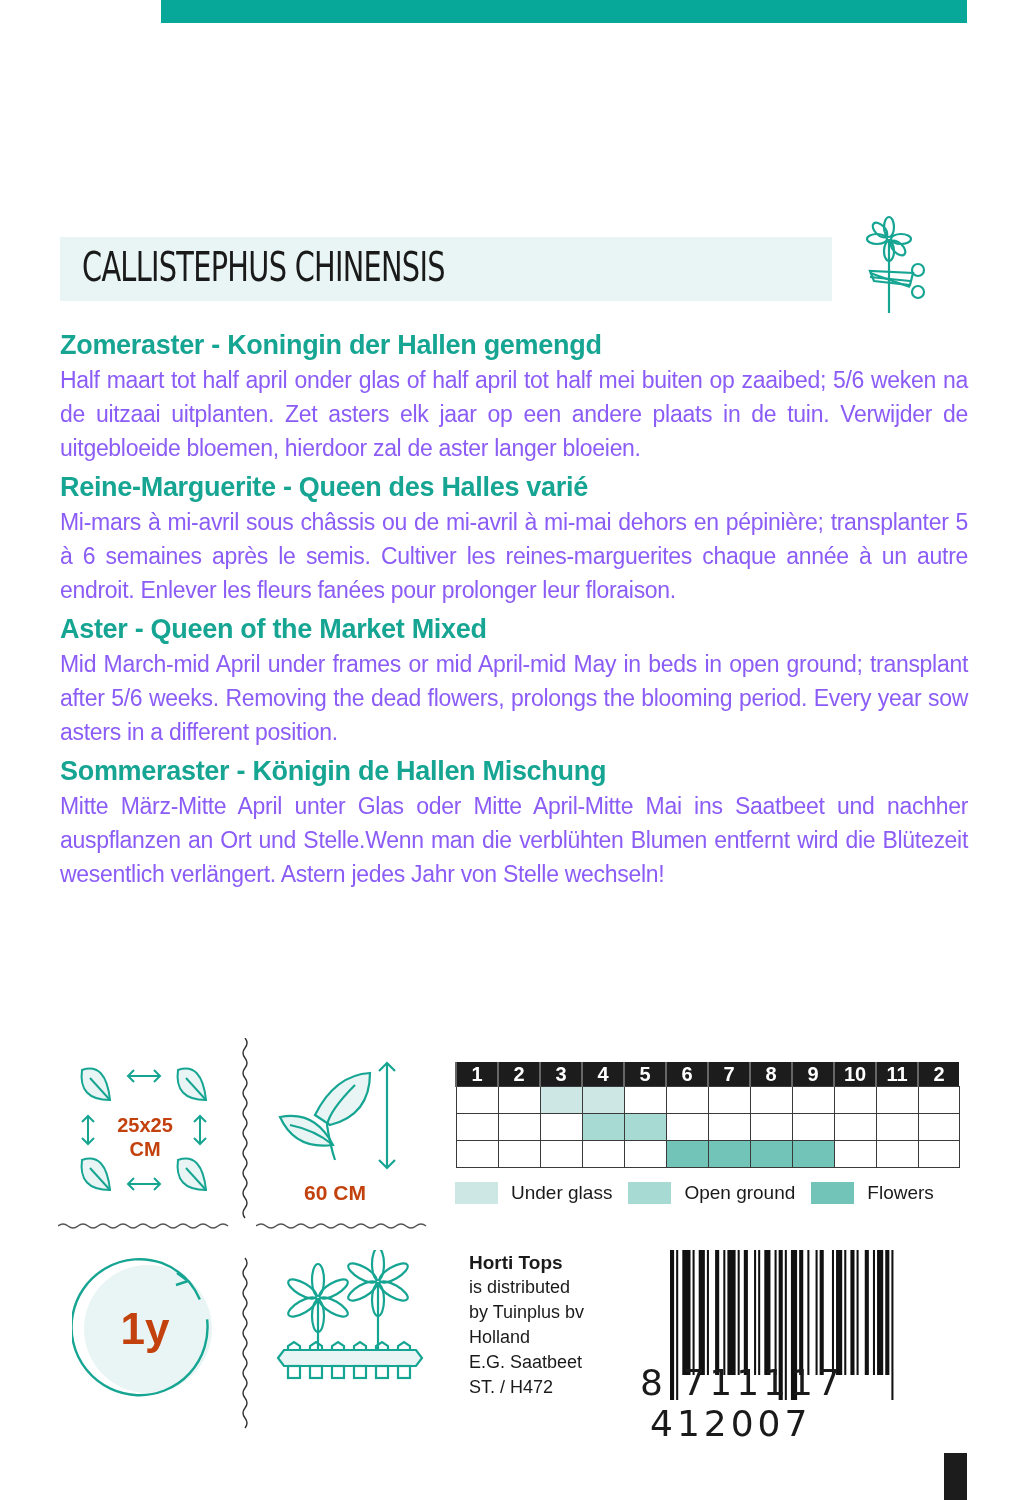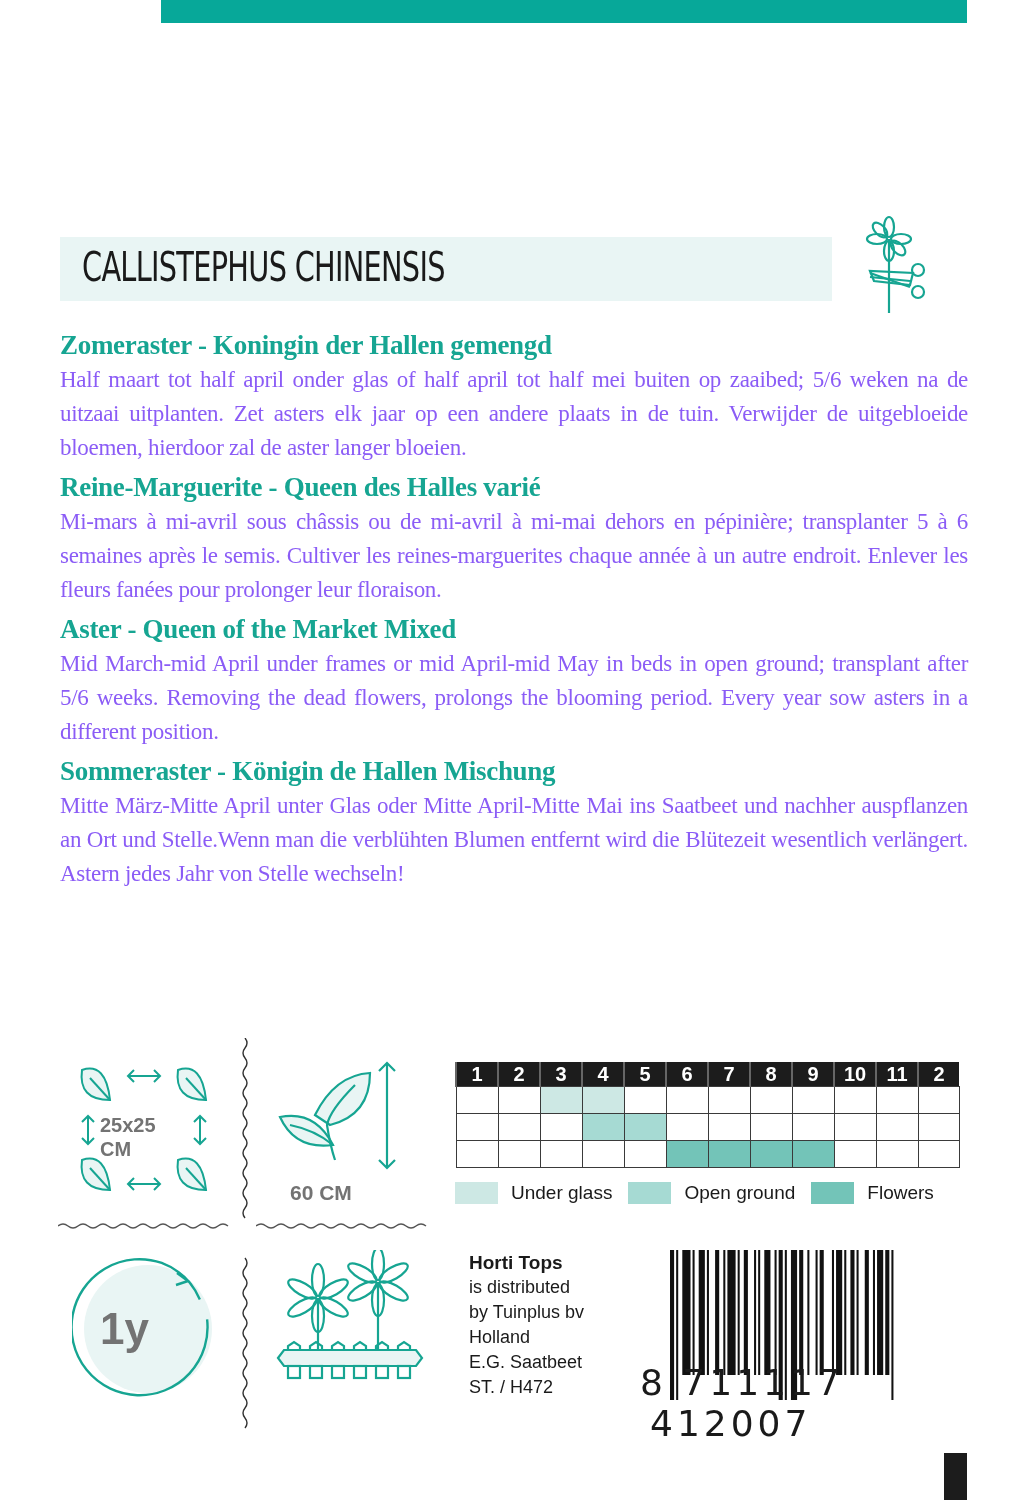--- a/index.html
+++ b/index.html
@@ -7,23 +7,23 @@
          font-family:"Liberation Sans", sans-serif; color:#1a1a1a; }
   .topbar { position:absolute; left:161px; top:0; width:806px; height:23px; background:#07a899; }
   .title-band { position:absolute; left:60px; top:237px; width:772px; height:64px; background:#e9f5f4; }
   .title-text { position:absolute; left:82px; top:244px; font-family:"DejaVu Sans", sans-serif;
                 font-size:40px; letter-spacing:-1px; transform:scaleX(0.72); transform-origin:left top;
                 font-weight:normal; color:#1a1a1a; white-space:nowrap; }
   .flower-cut { position:absolute; left:860px; top:215px; width:75px; height:105px; }
   .sections { position:absolute; left:60px; top:327px; width:908px; }
   .section h2 { margin:0; font-size:27px; line-height:36px; font-weight:bold; color:#16a592; letter-spacing:-0.3px; }
   .section p { margin:0 0 2px 0; font-size:23px; line-height:34px; color:#8b5cf6; text-align:justify; letter-spacing:-0.3px; }
-  .section { margin-bottom:4px;font-family:Liberation Serif, serif; }
+  .section { margin-bottom:4px; }
   .icon-box { position:absolute; }
-  .icon-label { position:absolute; font-weight:bold; color:#737373; font-size:20px; }
+  .icon-label { position:absolute; font-weight:bold; color:#c2410c; font-size:20px; text-align:center; }
   .cal { position:absolute; left:455px; top:1062px; border-collapse:collapse; }
   .cal td { width:40px; height:26px; border:1.5px solid #3a3a3a; padding:0; }
   .cal th { width:40px; height:24px; background:#1c1c1c; color:#fff; font-size:20px; font-weight:bold;
             border-left:2px solid #666; text-align:center; padding:0; }
   .legend { position:absolute; left:455px; top:1182px; display:flex; align-items:center; font-size:19px; color:#1a1a1a; }
   .legend .sw { width:43px; height:22px; margin-right:6px; }
   .legend .item { display:flex; align-items:center; margin-right:16px;gap:7px; }
   .dist { position:absolute; left:469px; top:1250px; font-size:18px; line-height:25px; color:#1a1a1a; }
   .dist .brand { font-weight:bold; font-size:19px; }
   .barcode { position:absolute; left:668px; top:1250px; width:300px; height:150px; }

